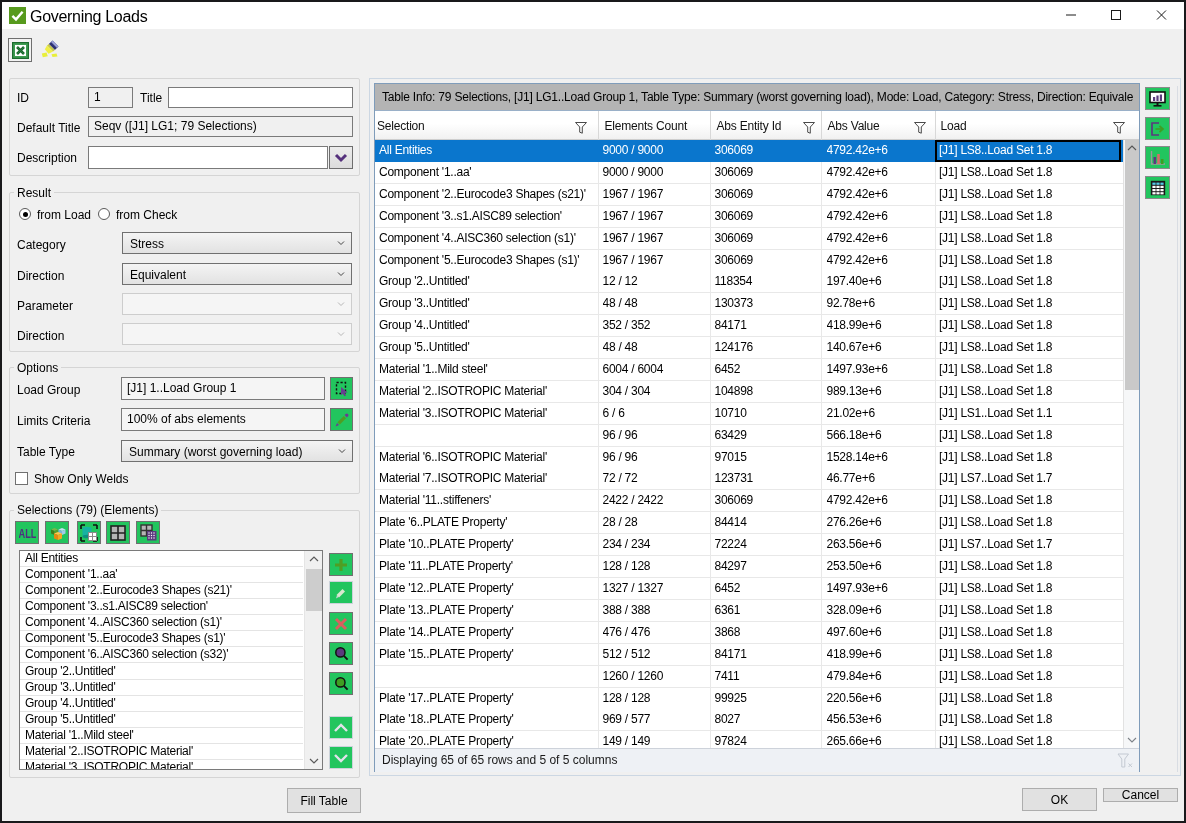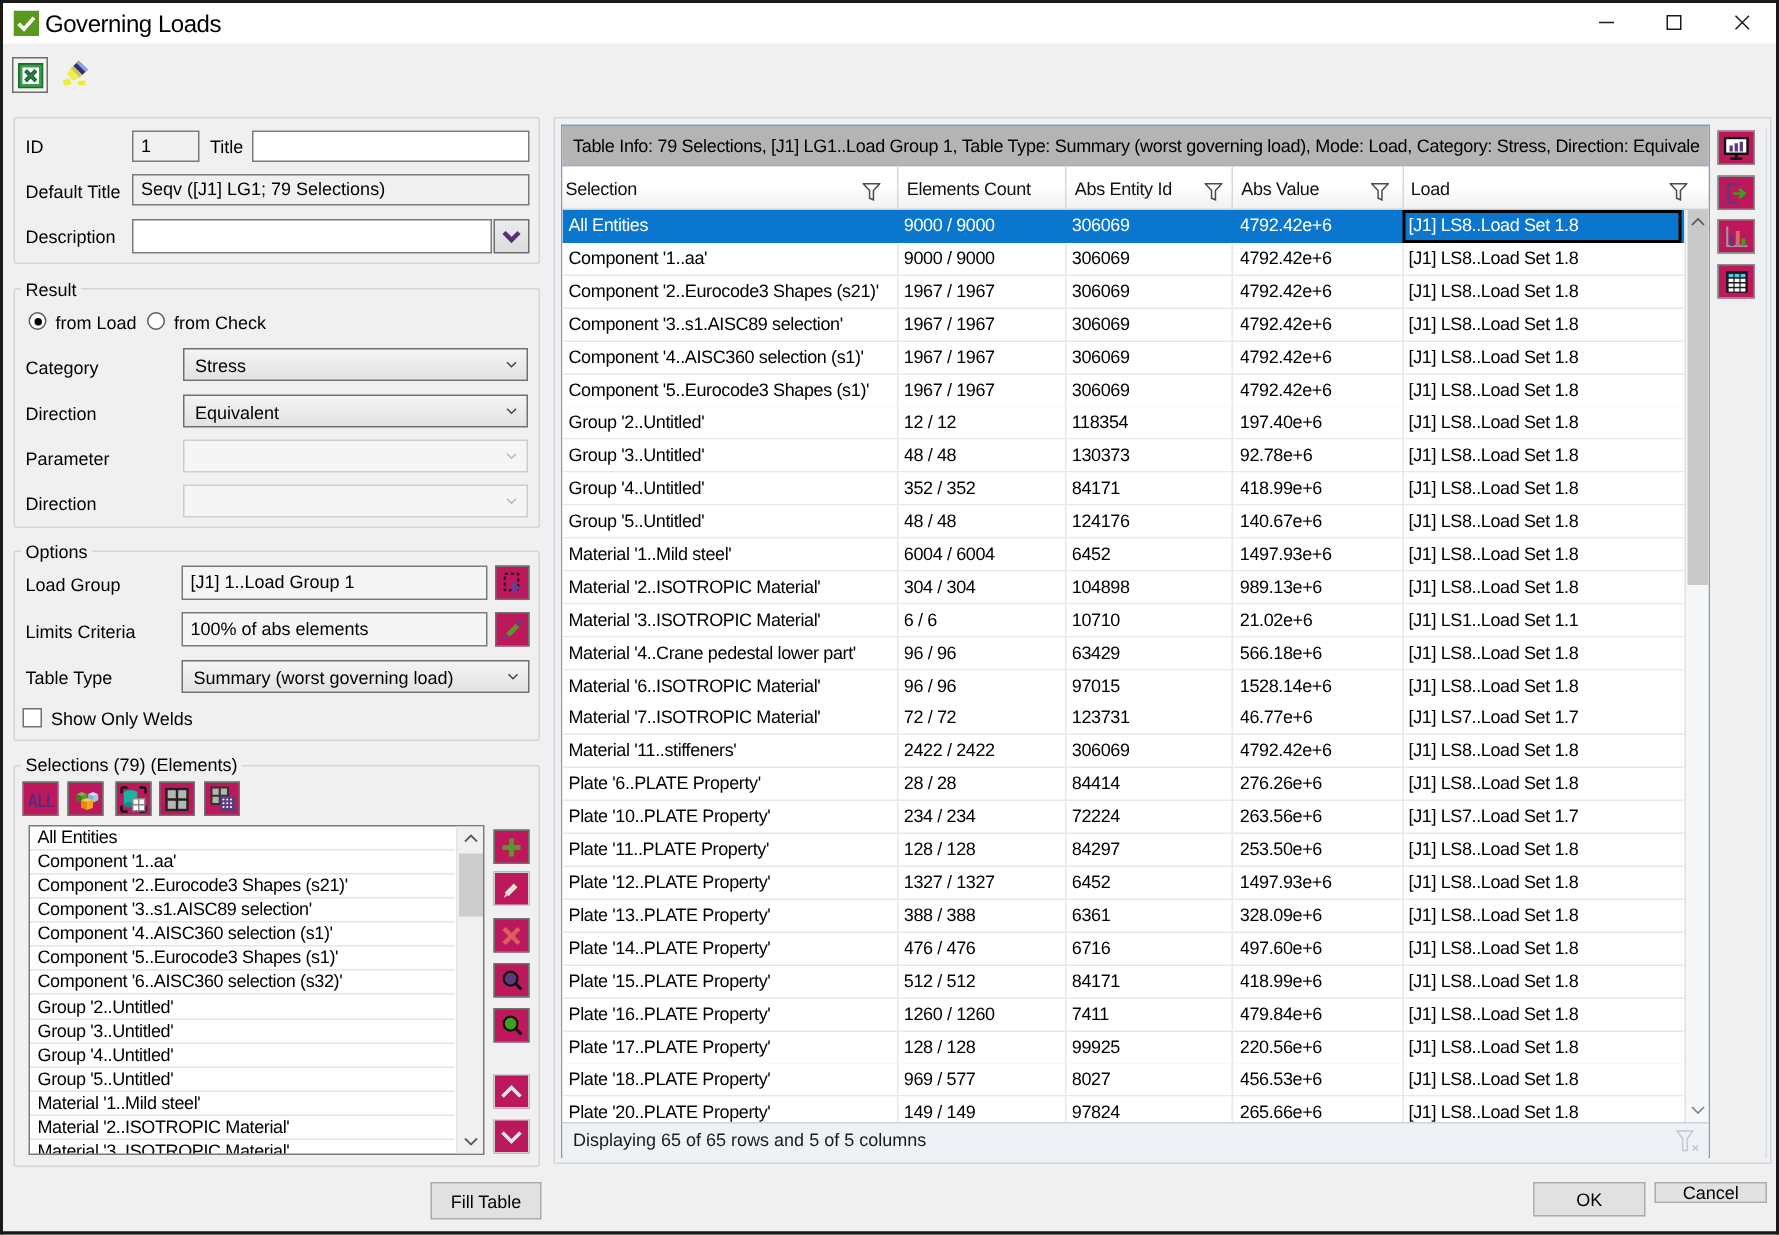--- a/index.html
+++ b/index.html
@@ -11,21 +11,21 @@
 
 .grp{position:absolute;border:1px solid #d5d5d5;border-radius:2px}
 .grplabel{position:absolute;background:#f0f0f0;padding:0 3px;font-size:12px}
 .lbl{position:absolute;font-size:12px;white-space:nowrap}
 .inp{position:absolute;border:1px solid #7a7a7a;background:#fff;font-size:12px;line-height:19px;padding-left:5px;white-space:nowrap;overflow:hidden}
 .inp.ro{background:#f0f0f0}
 .combo{position:absolute;border:1px solid #707070;background:linear-gradient(#f4f4f4,#e2e2e2);font-size:12px;white-space:nowrap}
 .combo .ctext{position:absolute;left:7px;top:4px}
 .combo.dis{border-color:#cdcdcd;background:#f5f5f5;color:#a0a0a0}
 .chev{position:absolute;right:6px;top:50%;margin-top:-4px;width:8px;height:8px}
-.icobtn{position:absolute;border:1px solid #707070;background:#be185d;display:flex;align-items:center;justify-content:center}
+.icobtn{position:absolute;border:1px solid #707070;background:#22c55e;display:flex;align-items:center;justify-content:center}
 .icobtn.lite{border-color:#ccd3da}
 .btn{position:absolute;border:1px solid #adadad;background:#e1e1e1;font-size:12px;text-align:center;display:flex;align-items:center;justify-content:center}
 
 #touter{position:absolute;left:369px;top:78px;width:812px;height:698px;border:1px solid #ccd7e3}
 #tpanel{position:absolute;left:374px;top:83px;width:766px;height:689px;background:#fff;border:1px solid #7f9cba}
 #infobar{position:absolute;left:0;top:0;width:764px;height:27px;background:#b4b4b4;border-bottom:1px solid #9ab0c8;line-height:26px;padding-left:7px;white-space:nowrap;overflow:hidden;letter-spacing:-0.2px}
 #thead{position:absolute;left:0;top:27px;width:764px;height:29px;background:linear-gradient(#ffffff 45%,#f1f1f1);border-bottom:1px solid #cecece}
 .hsep{position:absolute;top:0;width:1px;height:29px;background:#d8d8d8}
 .htext{position:absolute;top:8px;font-size:12px;color:#111;white-space:nowrap;letter-spacing:-0.2px}
 #tbody{position:absolute;left:0;top:56px;width:748px;height:608px;overflow:hidden;background:#fff}
@@ -407,21 +407,20 @@
         <span class="c4">[J1] LS8..Load Set 1.8</span>
       </div>
 <div class="trow" style="top:263px">
         <span class="c0">Material '3..ISOTROPIC Material'</span>
         <span class="c1">6 / 6</span>
         <span class="c2">10710</span>
         <span class="c3">21.02e+6</span>
         <span class="c4">[J1] LS1..Load Set 1.1</span>
       </div>
 <div class="trow" style="top:285px">
-        <span class="c0">Material '4..Crane pedestal lower part'</span>
         <span class="c1">96 / 96</span>
         <span class="c2">63429</span>
         <span class="c3">566.18e+6</span>
         <span class="c4">[J1] LS8..Load Set 1.8</span>
       </div>
 <div class="trow" style="top:307px">
         <span class="c0">Material '6..ISOTROPIC Material'</span>
         <span class="c1">96 / 96</span>
         <span class="c2">97015</span>
         <span class="c3">1528.14e+6</span>
@@ -472,33 +471,32 @@
 <div class="trow" style="top:460px">
         <span class="c0">Plate '13..PLATE Property'</span>
         <span class="c1">388 / 388</span>
         <span class="c2">6361</span>
         <span class="c3">328.09e+6</span>
         <span class="c4">[J1] LS8..Load Set 1.8</span>
       </div>
 <div class="trow" style="top:482px">
         <span class="c0">Plate '14..PLATE Property'</span>
         <span class="c1">476 / 476</span>
-        <span class="c2">6716</span>
+        <span class="c2">3868</span>
         <span class="c3">497.60e+6</span>
         <span class="c4">[J1] LS8..Load Set 1.8</span>
       </div>
 <div class="trow" style="top:504px">
         <span class="c0">Plate '15..PLATE Property'</span>
         <span class="c1">512 / 512</span>
         <span class="c2">84171</span>
         <span class="c3">418.99e+6</span>
         <span class="c4">[J1] LS8..Load Set 1.8</span>
       </div>
 <div class="trow" style="top:526px">
-        <span class="c0">Plate '16..PLATE Property'</span>
         <span class="c1">1260 / 1260</span>
         <span class="c2">7411</span>
         <span class="c3">479.84e+6</span>
         <span class="c4">[J1] LS8..Load Set 1.8</span>
       </div>
 <div class="trow" style="top:548px">
         <span class="c0">Plate '17..PLATE Property'</span>
         <span class="c1">128 / 128</span>
         <span class="c2">99925</span>
         <span class="c3">220.56e+6</span>

